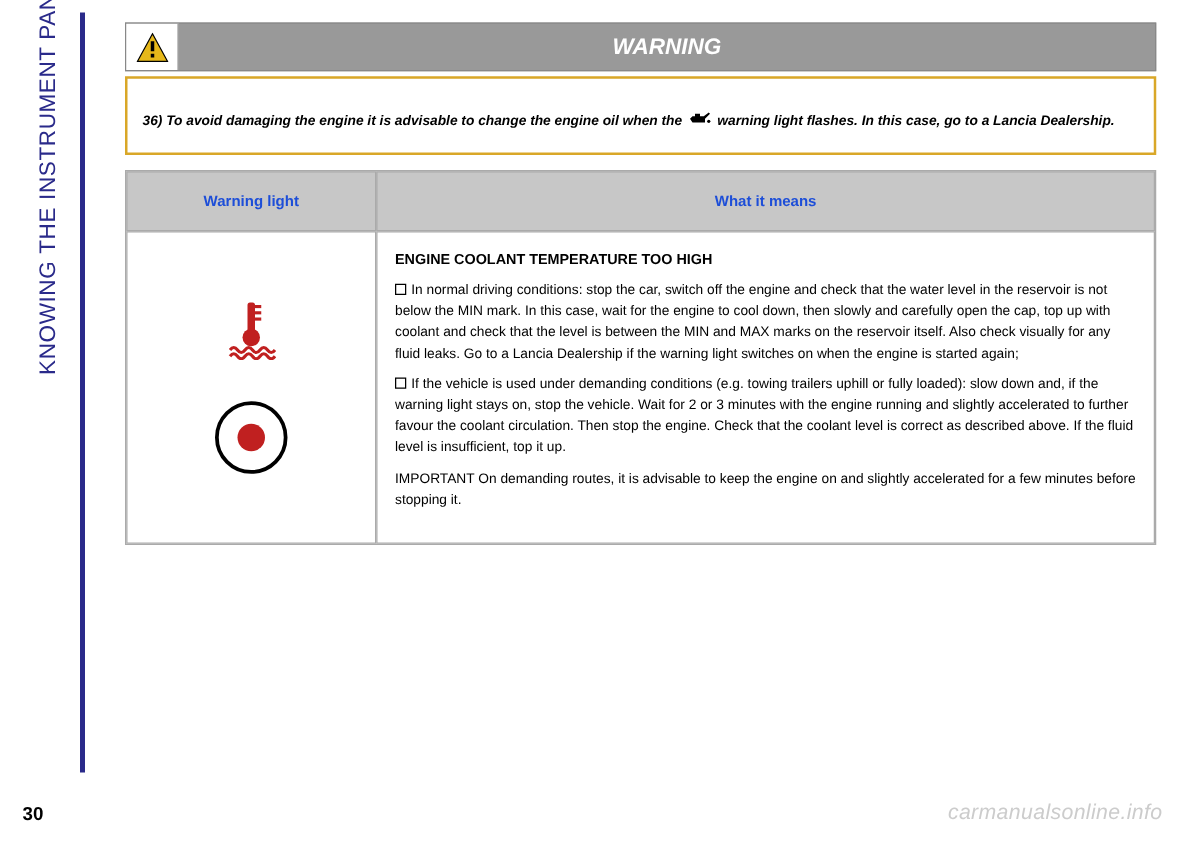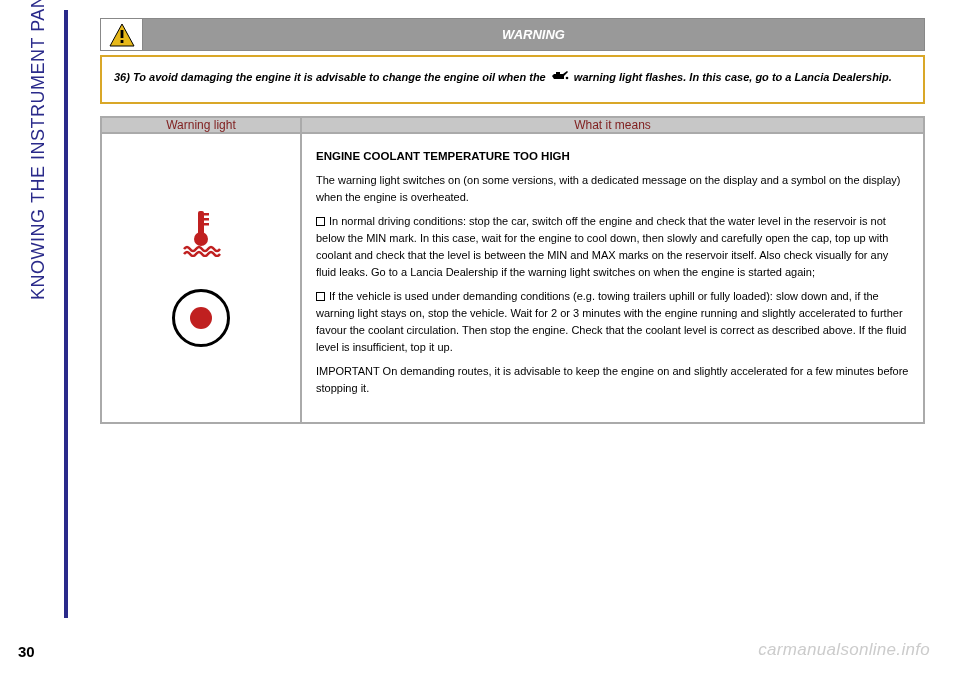--- a/index.html
+++ b/index.html
@@ -53,48 +53,48 @@
       border-right: 1px solid #888;
       padding: 3px;
     }
     .warning-icon-cell svg { width: 26px; height: 24px; }
     .warning-title {
       flex: 1;
       text-align: center;
       color: #fff;
       font-style: italic;
       font-weight: bold;
-      font-size: 13px;
+      font-size: 18px;
       padding: 8px 0;
     }
     .warning-box {
       border: 2px solid #d9a728;
       border-top: none;
       border: 2px solid #d9a728;
       margin-top: 4px;
-      padding: 13px 12px 16px 12px;
+      padding: 26px 12px 16px 12px;
       font-size: 11px;
       font-style: italic;
       font-weight: bold;
       line-height: 1.45;
     }
     .warning-box .oil-icon { display: inline-block; vertical-align: middle; margin: 0 2px; }
     .table {
       margin-top: 12px;
       border: 1px solid #aaa;
       border-collapse: collapse;
       width: 100%;
     }
     .thead-row { display: flex; background: #c7c7c7; }
     .th {
       text-align: center;
       font-size: 12px;
-      font-weight: normal;
-      color: #7f1d1d;
-      padding: 0 0;
+      font-weight: bold;
+      color: #1d4ed8;
+      padding: 16px 0;
       border: 1px solid #aaa;
     }
     .th-left { width: 200px; }
     .th-right { flex: 1; }
     .tbody-row { display: flex; justify-content: flex-end; }
     .td-left {
       width: 200px;
       border: 1px solid #aaa;
       display: flex;
       flex-direction: column;
@@ -201,21 +201,20 @@
             <path d="M3 40 Q6 36 9 40 T15 40 T21 40 T27 40 T33 40 T39 40" stroke="#c02020" stroke-width="2.5" fill="none"></path>
             <path d="M3 45 Q6 41 9 45 T15 45 T21 45 T27 45 T33 45 T39 45" stroke="#c02020" stroke-width="2.5" fill="none"></path>
           </svg>
         </div>
         <div class="dot-circle">
           <div class="dot-inner"></div>
         </div>
       </div>
       <div class="td-right">
         <div class="title">ENGINE COOLANT TEMPERATURE TOO HIGH</div>
-        <p>The warning light switches on (on some versions, with a dedicated message on the display and a symbol on the display) when the engine is overheated.</p>
         <div class="bullet-line"><span class="bullet-sq"></span><span>In normal driving conditions: stop the car, switch off the engine and check that the water level in the reservoir is not below the MIN mark. In this case, wait for the engine to cool down, then slowly and carefully open the cap, top up with coolant and check that the level is between the MIN and MAX marks on the reservoir itself. Also check visually for any fluid leaks. Go to a Lancia Dealership if the warning light switches on when the engine is started again;</span></div>
         <div class="bullet-line"><span class="bullet-sq"></span><span>If the vehicle is used under demanding conditions (e.g. towing trailers uphill or fully loaded): slow down and, if the warning light stays on, stop the vehicle. Wait for 2 or 3 minutes with the engine running and slightly accelerated to further favour the coolant circulation. Then stop the engine. Check that the coolant level is correct as described above. If the fluid level is insufficient, top it up.</span></div>
         <p class="important">IMPORTANT On demanding routes, it is advisable to keep the engine on and slightly accelerated for a few minutes before stopping it.</p>
       </div>
     </div>
   </div>
 
 </div>
 
 <div class="page-num">30</div>

